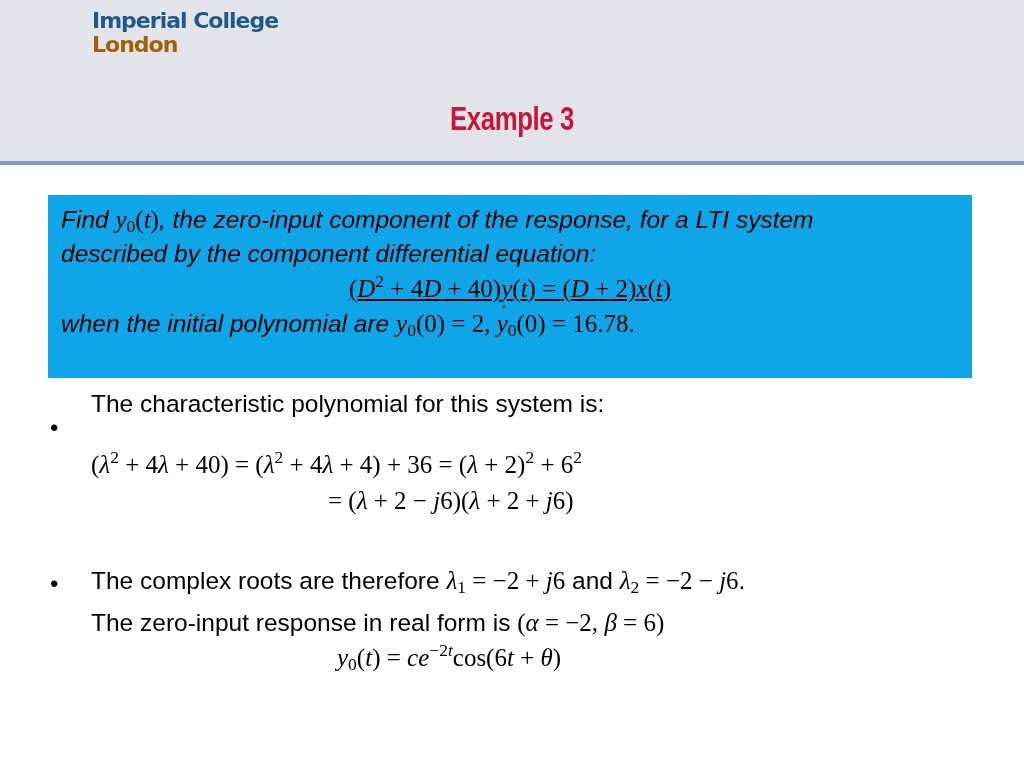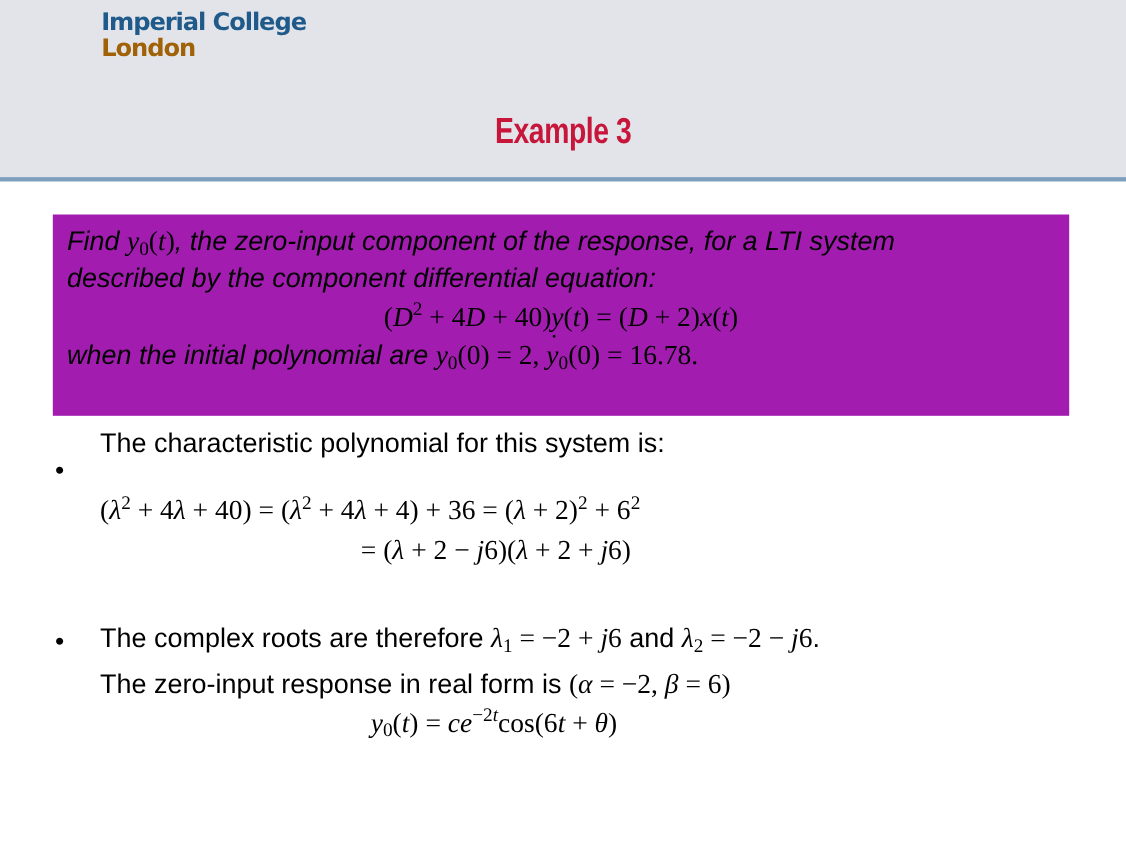--- a/index.html
+++ b/index.html
@@ -26,21 +26,21 @@
       font-size: 22px; letter-spacing: -1px; color: #a16207; margin-top: 2px;
     }
     .title {
       position: absolute; left: 0; width: 1024px; top: 100px; text-align: center;
       font-family: "Liberation Sans", sans-serif; font-weight: bold; font-size: 33px;
       color: #c8153a; transform: scaleX(0.78); transform-origin: 512px 0;
       letter-spacing: -0.5px;
     }
     .problem-box {
       position: absolute; left: 48px; top: 195px; width: 924px; height: 183px;
-      background: #a21caf;
+      background: #0ea5e9;
     }
     .ptext {
       position: absolute; left: 13px; font-style: italic; font-size: 24.5px;
       white-space: nowrap; line-height: 1;
     }
     .math {
       font-family: "Liberation Serif", "DejaVu Serif", serif; font-style: normal;
       font-size: 25px; white-space: nowrap;
     }
     .mi { font-style: italic; }
@@ -63,21 +63,21 @@
   </div>
   <div class="title">Example 3</div>
 </div>
 <div class="header-rule"></div>
 
 <div class="problem-box">
   <div class="ptext" style="top:12px;">
     <span>Find </span><span class="math"><span class="mi">y</span><sub>0</sub>(<span class="mi">t</span>)</span><span>, the zero-input component of the response, for a LTI system</span>
   </div>
   <div class="ptext" style="top:47px;">described by the component differential equation:</div>
-  <div class="eq-center math" style="top:80px;">
+  <div class="eq-center math" style="top:80px;text-decoration:underline;">
     (<span class="mi">D</span><sup>2</sup> + 4<span class="mi">D</span> + 40)<span class="mi">y</span>(<span class="mi">t</span>) = (<span class="mi">D</span> + 2)<span class="mi">x</span>(<span class="mi">t</span>)
   </div>
   <div class="ptext" style="top:116px;">
     <span>when the initial polynomial are </span><span class="math"><span class="mi">y</span><sub>0</sub>(0) = 2, <span class="mi dot">y</span><sub>0</sub>(0) = 16.78.</span>
   </div>
 </div>
 
 <div class="bullet" style="top:414px;">•</div>
 <div class="btext" style="top:392px;">The characteristic polynomial for this system is:</div>
 <div class="mathline math" style="left:91px; top:452px;">

